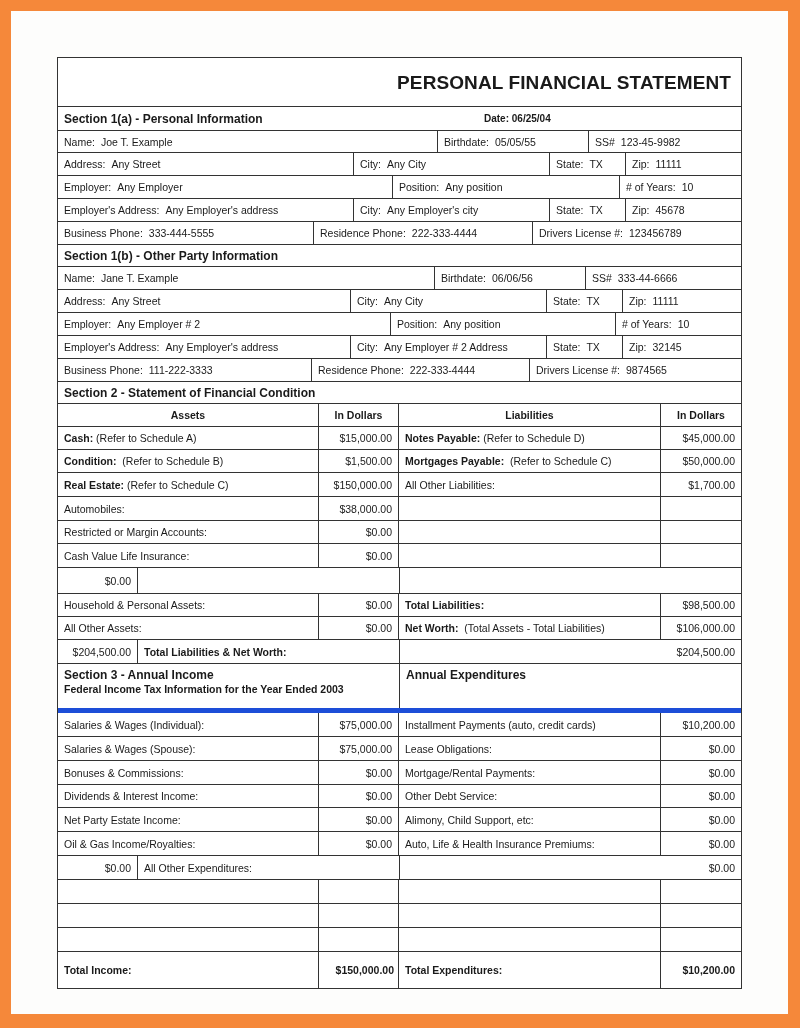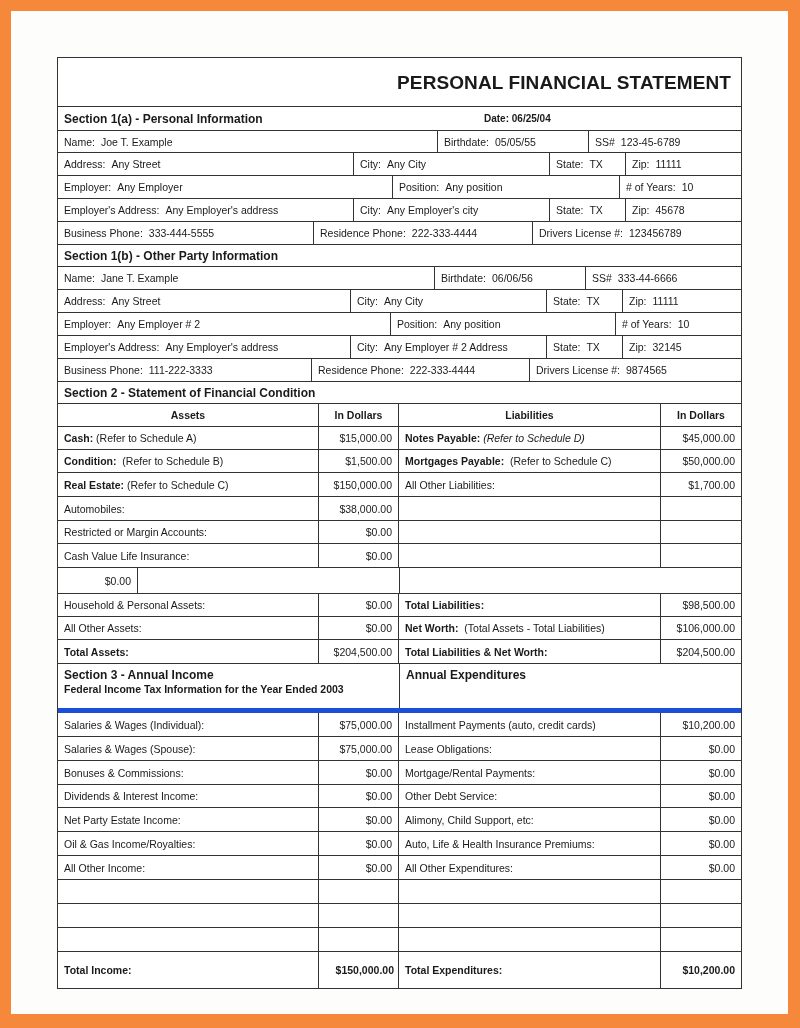--- a/index.html
+++ b/index.html
@@ -84,21 +84,21 @@
       <div style="width:380px">
           <span class="lbl">Name:</span>
           <span>Joe T. Example</span>
         </div>
       <div style="width:151px">
           <span class="lbl">Birthdate:</span>
           <span>05/05/55</span>
         </div>
       <div style="flex:1">
           <span class="lbl">SS#</span>
-          <span>123-45-6789</span>
+          <span>123-45-9982</span>
         </div>
     </div>
 
     <div class="row h23">
       <div style="width:296px">
           <span class="lbl">Address:</span>
           <span>Any Street</span>
         </div>
       <div style="width:196px">
           <span class="lbl">City:</span>
@@ -265,21 +265,21 @@
         <div class="row" style="height: 23px;">
           <div style="width: 261px;">
             <span class="b" style="white-space: pre;">Cash:</span>
             <span style="white-space: pre;"> (Refer to Schedule A)</span>
           </div>
           <div class="right" style="width: 80px;">
             <span style="white-space: pre;">$15,000.00</span>
           </div>
           <div style="width: 262px;">
             <span class="b" style="white-space: pre;">Notes Payable:</span>
-            <span style="white-space: pre; font-style: italic;"> (Refer to Schedule D)</span>
+            <span style="white-space: pre;"> (Refer to Schedule D)</span>
           </div>
           <div class="right" style="flex: 1 1 0%;">
             <span style="white-space: pre;">$45,000.00</span>
           </div>
         </div>
         <div class="row" style="height: 23px;">
           <div style="width: 261px;">
             <span class="b" style="white-space: pre;">Condition:</span>
             <span style="white-space: pre;">  (Refer to Schedule B)</span>
           </div>
@@ -396,24 +396,20 @@
           </div>
           <div style="width: 262px;">
             <span class="b" style="white-space: pre;">Net Worth:</span>
             <span style="white-space: pre;">  (Total Assets - Total Liabilities)</span>
           </div>
           <div class="right" style="flex: 1 1 0%;">
             <span style="white-space: pre;">$106,000.00</span>
           </div>
         </div>
         <div class="row" style="height: 24px;">
-          <div style="width: 261px;">
-            <span class="b" style="white-space: pre; font-weight: bold;">Total Assets:</span>
-            <span style="white-space: pre;"></span>
-          </div>
           <div class="right" style="width: 80px;">
             <span style="white-space: pre;">$204,500.00</span>
           </div>
           <div style="width: 262px;">
             <span class="b" style="white-space: pre;">Total Liabilities &amp; Net Worth:</span>
             <span style="white-space: pre;"></span>
           </div>
           <div class="right" style="flex: 1 1 0%;">
             <span style="white-space: pre;">$204,500.00</span>
           </div>
@@ -509,23 +505,20 @@
             <span>$0.00</span>
           </div>
           <div style="width: 262px;">
             <span>Auto, Life &amp; Health Insurance Premiums:</span>
           </div>
           <div class="right" style="flex: 1 1 0%;">
             <span>$0.00</span>
           </div>
         </div>
         <div class="row" style="height: 24px;">
-          <div style="width: 261px;">
-            <span>All Other Income:</span>
-          </div>
           <div class="right" style="width: 80px;">
             <span>$0.00</span>
           </div>
           <div style="width: 262px;">
             <span>All Other Expenditures:</span>
           </div>
           <div class="right" style="flex: 1 1 0%;">
             <span>$0.00</span>
           </div>
         </div>

